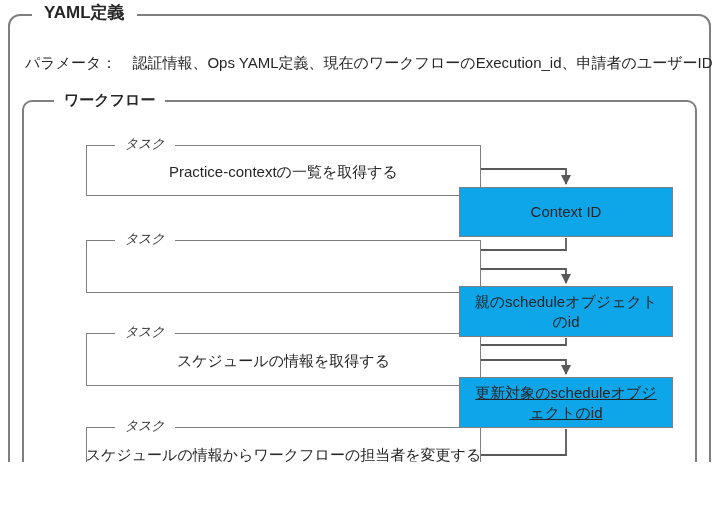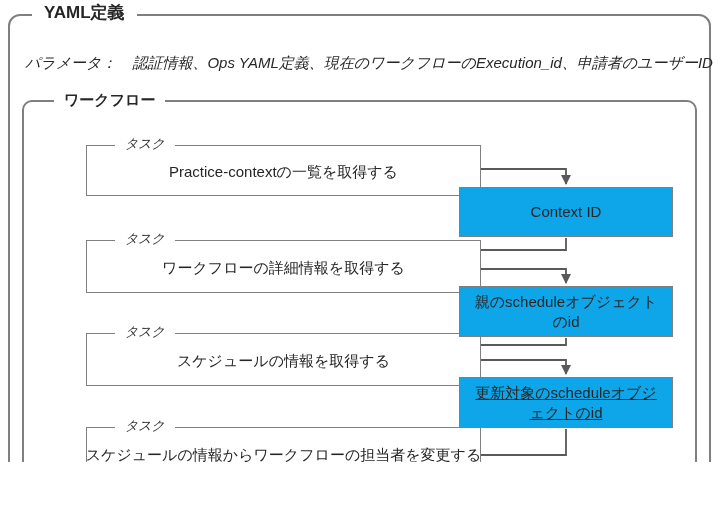--- a/index.html
+++ b/index.html
@@ -8,21 +8,21 @@
     font-family:"Liberation Sans",sans-serif;color:#262626;overflow:hidden;padding-left:17px;
   }
   
   .group-box{position:absolute;border:2px solid #7f7f7f;background:transparent;box-sizing:border-box;}
   .outer-box{left:8px;top:14px;width:703px;height:509px;border-radius:12px;}
   .workflow-box{left:22px;top:100px;width:675px;height:406px;border-radius:10px;}
   .legend{position:absolute;background:#ffffff;white-space:nowrap;line-height:1.2;}
   .outer-legend{left:22px;top:-13px;font-size:17px;font-weight:600;padding:0 12px;}
   .wf-legend{left:30px;top:-11px;font-size:15px;font-weight:600;padding:0 10px;}
   
-  .param-line{position:absolute;left:25px;top:54px;width:680px;font-size:15px;display:flex;gap:16px;white-space:nowrap;font-style:italic;}
+  .param-line{position:absolute;left:25px;top:54px;width:680px;font-size:15px;display:flex;gap:16px;white-space:nowrap;}
   
   .task{
     position:absolute;left:48px;width:395px;box-sizing:border-box;
     border:1.5px solid #7f7f7f;background:#ffffff;
     display:flex;align-items:center;justify-content:center;margin-left:38px;
   }
   .task1{top:145px;height:51px;}
   .task2{top:240px;height:53px;}
   .task3{top:333px;height:53px;}
   .task4{top:427px;height:53px;}
@@ -76,21 +76,20 @@
     <path d="M566,429 L566,455 L447,455" fill="none" stroke="#595959" stroke-width="1.8" marker-end="url(#arw)"></path>
   </svg>
 
   <div class="task task1">
     <span class="task-tag">タスク</span>
     <span class="task-text">Practice-contextの一覧を取得する</span>
   </div>
 
   <div class="task task2">
     <span class="task-tag">タスク</span>
-    <span class="task-text">ワークフローの詳細情報を取得する</span>
   </div>
 
   <div class="task task3">
     <span class="task-tag">タスク</span>
     <span class="task-text">スケジュールの情報を取得する</span>
   </div>
 
   <div class="task task4">
     <span class="task-tag">タスク</span>
     <span class="task-text">スケジュールの情報からワークフローの担当者を変更する</span>

